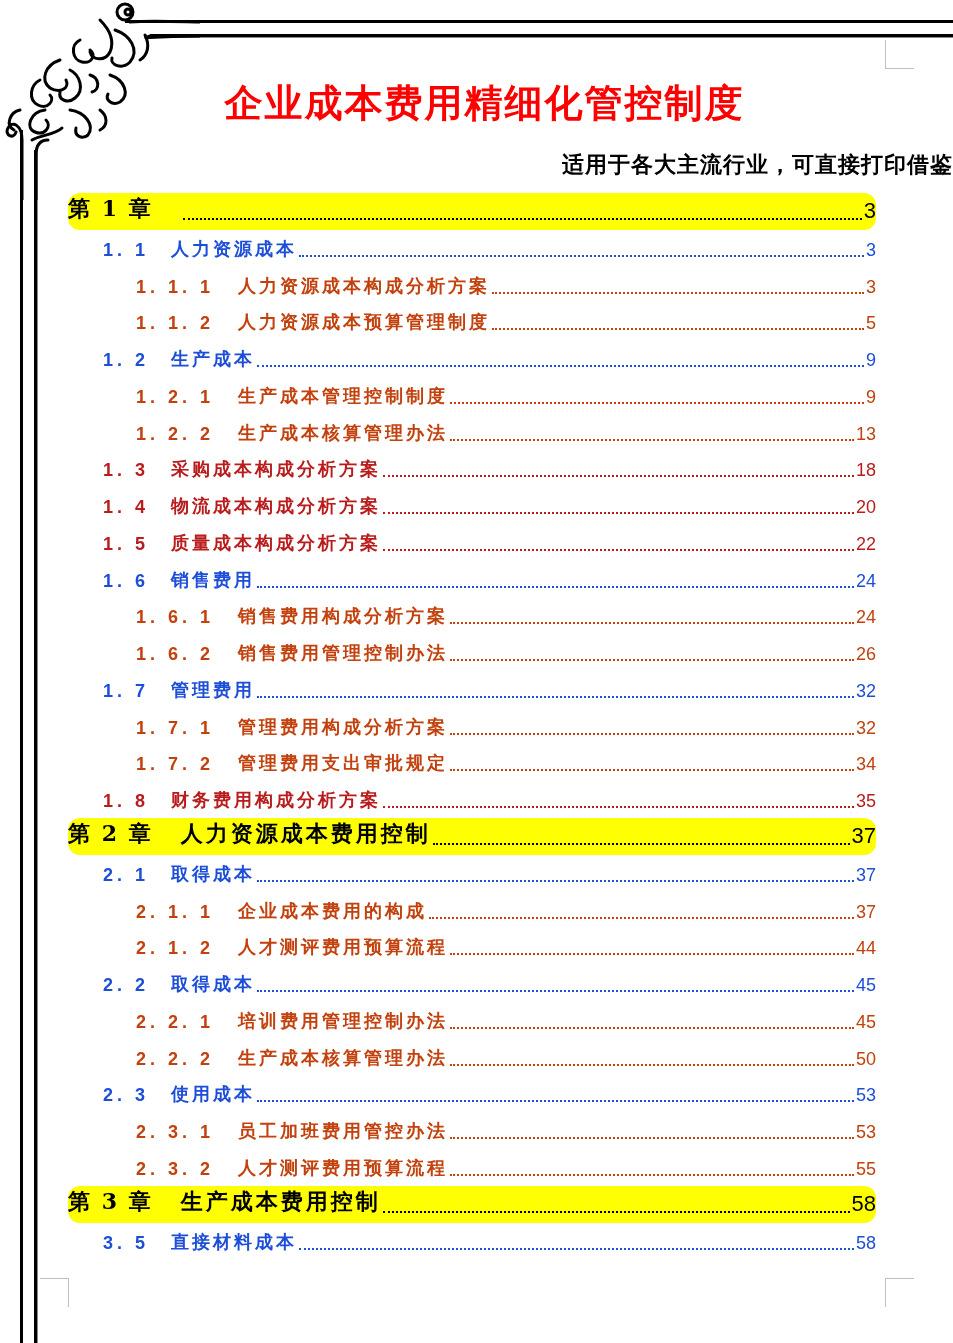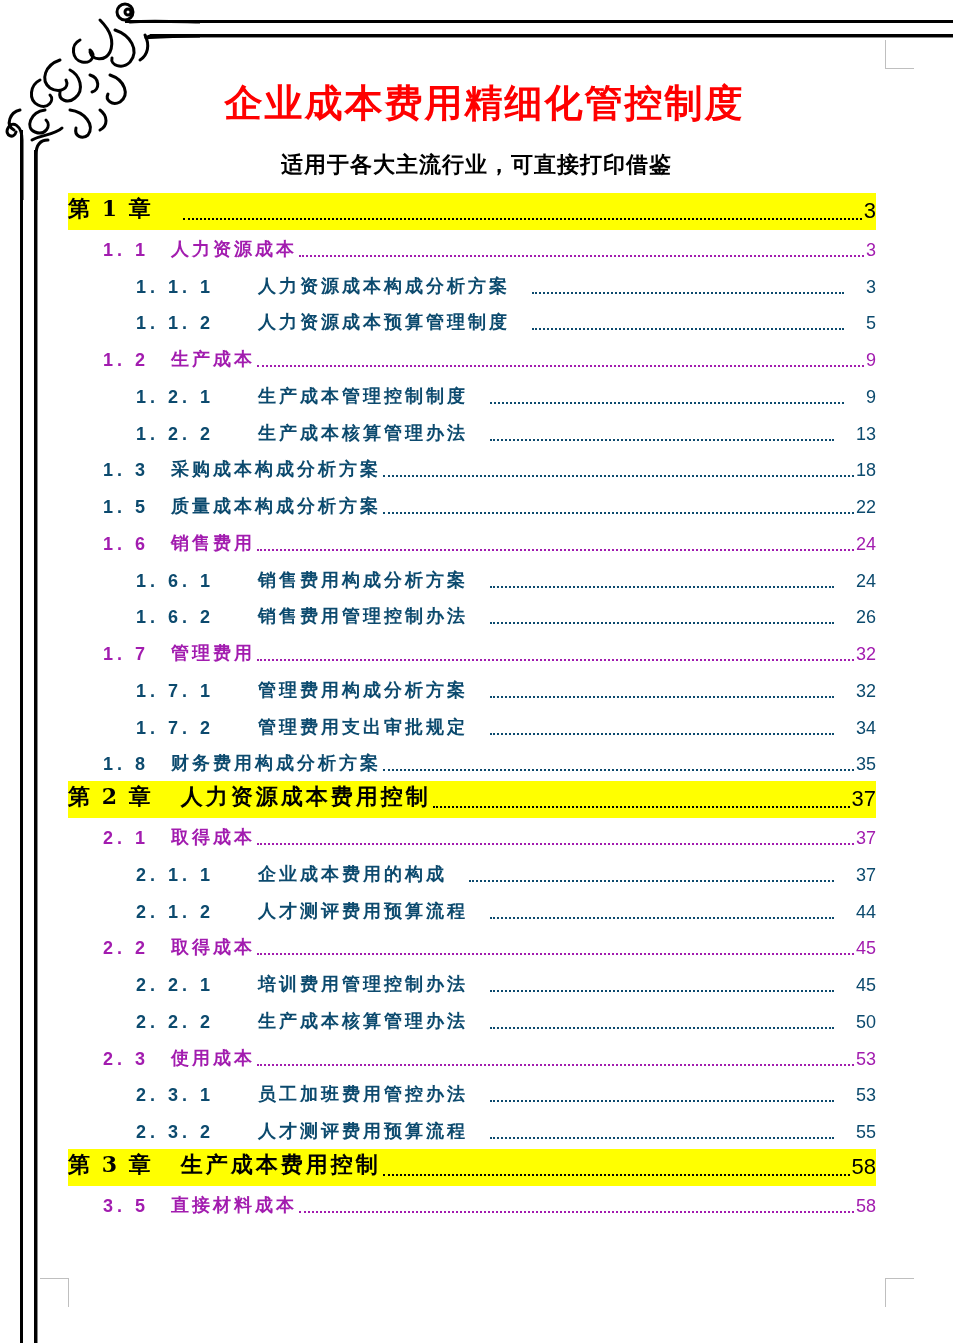--- a/index.html
+++ b/index.html
@@ -3,39 +3,39 @@
 <meta charset="utf-8">
 <style>
   html, body { margin:0; padding:0; background:#ffffff; }
   body { width:953px; height:1343px; position:relative; overflow:hidden;
          font-family:"DejaVu Serif", "Liberation Serif", serif; }
   .border-line { position:absolute; background:#000; }
   .crop-mark { position:absolute; border-color:#bfbfbf; border-style:solid; border-width:0; }
   .ornament { position:absolute; left:0; top:0; }
   .title { position:absolute; left:8px; width:953px; top:78px; text-align:center;
            font-size:38px; color:#ff0000; letter-spacing:2px; font-weight:bold; }
-  .subtitle { position:absolute; left:0; width:953px; top:150px; text-align:center;
+  .subtitle { position:absolute; left:0; width:953px; top:150px; text-align:right;
               font-size:22px; color:#000; font-weight:bold; letter-spacing:1px; }
   .toc { position:absolute; left:68px; top:193px; width:808px; }
   .row { display:flex; align-items:flex-end; height:36.75px; box-sizing:border-box;
          white-space:nowrap; font-weight:bold; }
   .row .num { flex:0 0 auto; }
   .row .label { flex:0 0 auto; letter-spacing:3px; }
   .row .dots { flex:1 1 auto; overflow:hidden; margin:0 2px; position:relative; height:1em; }
   .row .dots::after { content:""; position:absolute; left:0; right:0; bottom:4px;
                       border-bottom:2px dotted currentColor; }
   .row .page { flex:0 0 auto; font-family:"Liberation Sans", sans-serif; font-weight:normal; }
-  .lvl0 { background:#ffff00; color:#000; font-size:22px; height:37px; padding-bottom:6px; }
+  .lvl0 { background:#ffff00; color:#000; font-size:22px; height:37px; padding-bottom:6px;border-radius:12px; }
   .lvl0 .num { margin-right:28px; letter-spacing:2px; }
   .lvl0 .page { font-size:22px; }
-  .lvl1 { color:#a21caf; font-size:18px; padding-left:35px; padding-bottom:6px; }
+  .lvl1 { color:#1d4ed8; font-size:18px; padding-left:35px; padding-bottom:6px; }
   .lvl1 .num { width:68px; font-family:"Liberation Sans", sans-serif; letter-spacing:4px; }
   .lvl1 .page { font-size:18px; }
-  .lvl1.black { color:#0c4a6e;justify-content:flex-end; }
-  .lvl2 { color:#0c4a6e; font-size:18px; padding-left:68px; padding-bottom:6px;gap:20px; }
+  .lvl1.black { color:#b91c1c;justify-content:flex-end; }
+  .lvl2 { color:#c2410c; font-size:18px; padding-left:68px; padding-bottom:6px; }
   .lvl2 .num { width:102px; font-family:"Liberation Sans", sans-serif; letter-spacing:4px; }
   .lvl2 .page { font-size:18px; }
 </style>
 </head>
 <body>
 
 <div class="border-line" style="left:125px; top:20px; width:828px; height:3px;"></div>
 <div class="border-line" style="left:150px; top:34px; width:803px; height:3px; box-shadow:0 1px 0 #888;"></div>
 <div class="border-line" style="left:20px; top:130px; width:3px; height:1213px;"></div>
 <div class="border-line" style="left:34px; top:150px; width:3px; height:1193px; box-shadow:1px 0 0 #888;"></div>
@@ -114,20 +114,26 @@
       <span class="dots"></span>
       <span class="page">13</span>
     </div>
     <div class="row lvl1 black">
       <span class="num">1. 3</span>
       <span class="label">采购成本构成分析方案</span>
       <span class="dots"></span>
       <span class="page">18</span>
     </div>
     <div class="row lvl1 black">
+      <span class="num">1. 4</span>
+      <span class="label">物流成本构成分析方案</span>
+      <span class="dots"></span>
+      <span class="page">20</span>
+    </div>
+    <div class="row lvl1 black">
       <span class="num">1. 5</span>
       <span class="label">质量成本构成分析方案</span>
       <span class="dots"></span>
       <span class="page">22</span>
     </div>
     <div class="row lvl1">
       <span class="num">1. 6</span>
       <span class="label">销售费用</span>
       <span class="dots"></span>
       <span class="page">24</span>

